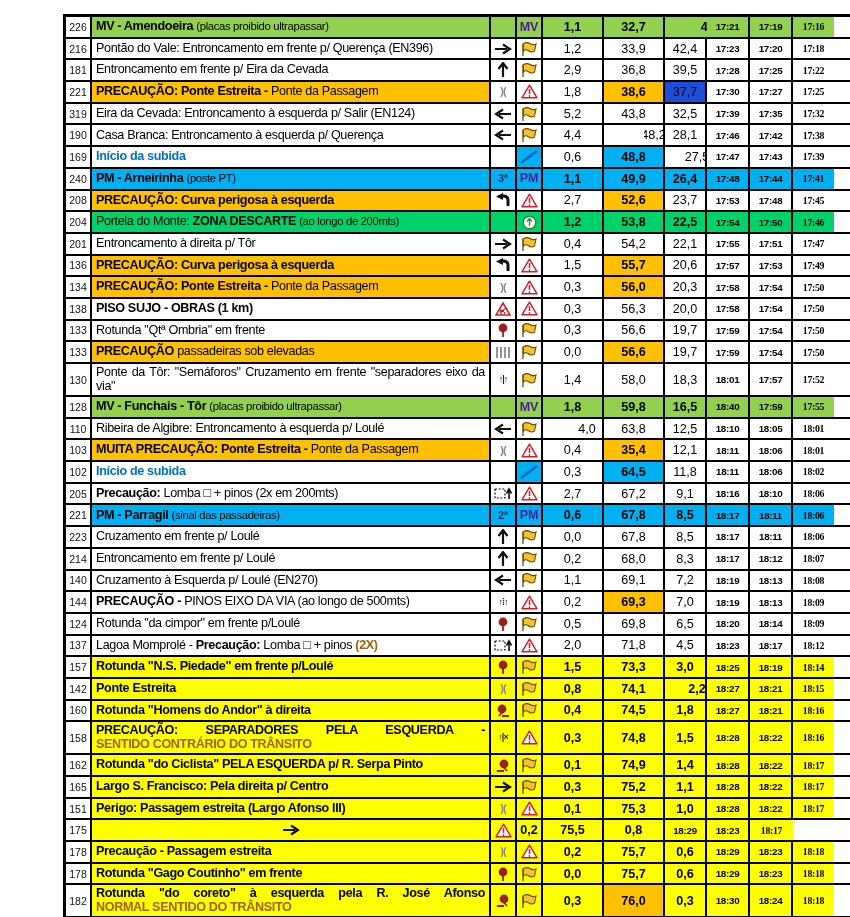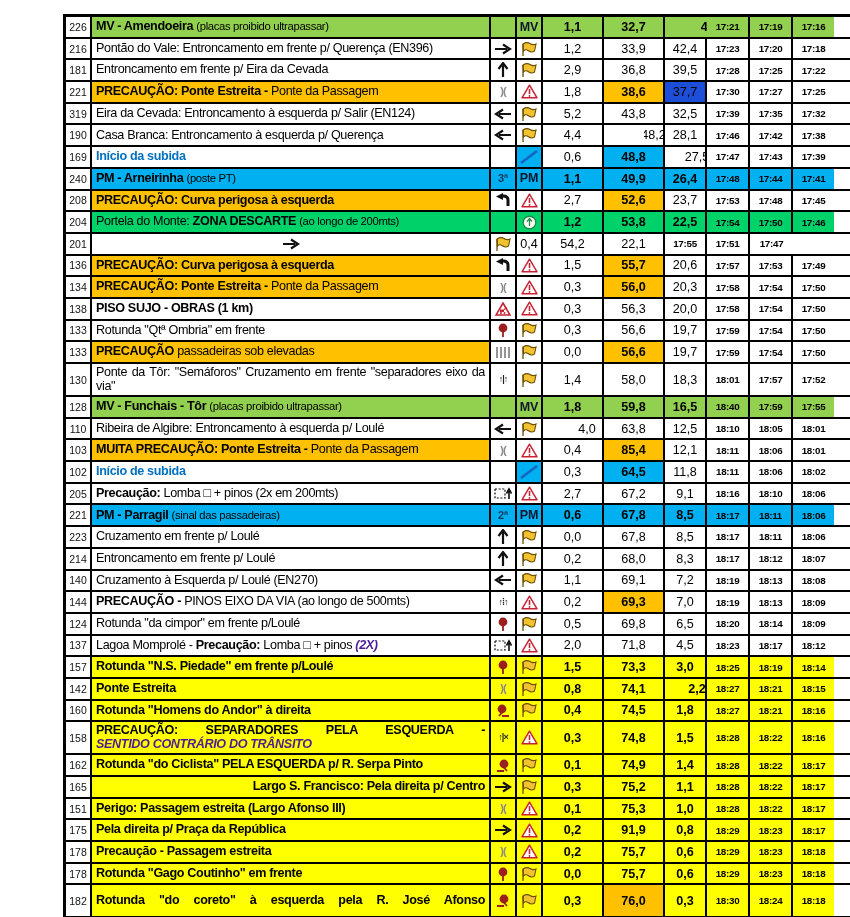--- a/index.html
+++ b/index.html
@@ -3,37 +3,37 @@
 <meta charset="utf-8">
 <style>
   html,body{margin:0;padding:0;background:#fff;}
   body{width:850px;height:917px;position:relative;font-family:"Liberation Sans","DejaVu Sans",sans-serif;}
   #roadbook{position:absolute;left:63px;top:14px;width:784px;border:3px solid #000;background:#fff;}
   .row{display:grid;grid-template-columns:26px 399px 26px 26px 61px 61px 42px 43px 43px 41px;border-bottom:2px solid #000;}
   .row:last-child{border-bottom:none;}
   .row{height:19.7px;}
   .row.tall{height:31px;}
   .cell{border-right:2px solid #000;display:flex;align-items:center;justify-content:center;overflow:hidden;box-sizing:border-box;}
-  .cell:last-child{border-right:none;}
+  .cell:last-child{border-right:none;font-family:Liberation Serif, serif;}
   .no{font-size:10.5px;color:#111;background:#fff;}
   .desc{display:flex;flex-direction:column;justify-content:center;align-items:stretch;padding:0 4px;font-size:12.6px;letter-spacing:-0.35px;line-height:13.5px;white-space:nowrap;}
   .tall .desc{white-space:normal;}
   .desc .ln{text-align:left;}
   .desc .ln.just{text-align:justify;text-align-last:justify;white-space:normal;}
   .sb{font-weight:700;}
   .sp{font-size:11.3px;}
-  .sr{font-weight:700;color:#4c1d95;font-style:italic;}
+  .sr{font-weight:700;color:#a16207;}
   .sblue{font-weight:700;color:#0070c0;}
   .num{font-size:12.6px;}
   .num.b{font-weight:700;}
   .tm{font-size:9.8px;font-weight:700;letter-spacing:-0.3px;}
   .icn{font-size:13px;line-height:1;}
   svg{display:block;}
   .grade{font-size:11px;font-weight:700;color:#17365d;}
-  .mvtxt,.pmtxt{font-size:12.5px;font-weight:700;color:#0f172a;}
+  .mvtxt,.pmtxt{font-size:12.5px;font-weight:700;color:#4c1d95;}
   .glyph-grey{color:#8a8a8a;font-size:11px;font-weight:700;letter-spacing:-1px;}
   .tinyarrows{color:#222;font-size:9px;font-weight:700;letter-spacing:-1px;}
 </style>
 </head>
 <body>
 
 <div id="roadbook">
     <div class="row">
       <div class="cell no">226</div>
       <div class="cell desc" style="background: rgb(146, 208, 80);">
@@ -239,20 +239,23 @@
       </div>
       <div class="cell num b" style="background: rgb(0, 210, 106);">1,2</div>
       <div class="cell num b" style="background: rgb(0, 210, 106);">53,8</div>
       <div class="cell num b" style="background: rgb(0, 210, 106);">22,5</div>
       <div class="cell tm" style="background: rgb(0, 210, 106);">17:54</div>
       <div class="cell tm" style="background: rgb(0, 210, 106);">17:50</div>
       <div class="cell tm" style="background: rgb(0, 210, 106);">17:46</div>
     </div>
     <div class="row">
       <div class="cell no">201</div>
+      <div class="cell desc" style="background: rgb(255, 255, 255);">
+        <div class="ln"><span class="">Entroncamento à direita p/ Tôr</span></div>
+      </div>
       <div class="cell icn" style="background: rgb(255, 255, 255);">
         <svg width="18" height="12" viewBox="0 0 18 12">
           <path d="M1 6h12M9 1.5 16 6 9 10.5" stroke="#111" stroke-width="2.2" fill="none"></path>
         </svg>
       </div>
       <div class="cell icn" style="background: rgb(255, 255, 255);">
         <svg width="17" height="14" viewBox="0 0 17 14">
           <path d="M2 2q4-2.5 7-.5t6 .5l-1.5 7q-3 2-6-.2T2.5 9z" fill="#f2c230" stroke="#6b4e00" stroke-width="1.1"></path>
           <path d="M2 2v12" stroke="#6b4e00" stroke-width="1.3"></path>
         </svg>
@@ -457,21 +460,21 @@
         <span class="glyph-grey">)(</span>
       </div>
       <div class="cell icn" style="background: rgb(255, 255, 255);">
         <svg width="17" height="15" viewBox="0 0 17 15">
           <path d="M8.5 1.2 16 13.8H1z" fill="#fff" stroke="#c82333" stroke-width="1.5" stroke-linejoin="round"></path>
           <path d="M8.5 5v5" stroke="#c82333" stroke-width="1.6"></path>
           <circle cx="8.5" cy="12" r=".9" fill="#c82333"></circle>
         </svg>
       </div>
       <div class="cell num" style="background: rgb(255, 255, 255);">0,4</div>
-      <div class="cell num b" style="background: rgb(255, 192, 0);">85,4</div>
+      <div class="cell num b" style="background: rgb(255, 192, 0);">35,4</div>
       <div class="cell num" style="background: rgb(255, 255, 255);">12,1</div>
       <div class="cell tm" style="background: rgb(255, 255, 255);">18:11</div>
       <div class="cell tm" style="background: rgb(255, 255, 255);">18:06</div>
       <div class="cell tm" style="background: rgb(255, 255, 255);">18:01</div>
     </div>
     <div class="row">
       <div class="cell no">102</div>
       <div class="cell desc" style="background: rgb(255, 255, 255);">
         <div class="ln"><span class="sblue">Início de subida</span></div>
       </div>
@@ -782,21 +785,21 @@
       </div>
       <div class="cell num b" style="background: rgb(255, 255, 0);">0,1</div>
       <div class="cell num b" style="background: rgb(255, 255, 0);">74,9</div>
       <div class="cell num b" style="background: rgb(255, 255, 0);">1,4</div>
       <div class="cell tm" style="background: rgb(255, 255, 0);">18:28</div>
       <div class="cell tm" style="background: rgb(255, 255, 0);">18:22</div>
       <div class="cell tm" style="background: rgb(255, 255, 0);">18:17</div>
     </div>
     <div class="row">
       <div class="cell no">165</div>
-      <div class="cell desc" style="background: rgb(255, 255, 0); align-items: flex-end;">
+      <div class="cell desc" style="background: rgb(255, 255, 0);">
         <div class="ln"><span class="sb">Largo S. Francisco: Pela direita p/ Centro</span></div>
       </div>
       <div class="cell icn" style="background: rgb(255, 255, 0);">
         <svg width="18" height="12" viewBox="0 0 18 12">
           <path d="M1 6h12M9 1.5 16 6 9 10.5" stroke="#111" stroke-width="2.2" fill="none"></path>
         </svg>
       </div>
       <div class="cell icn" style="background: rgb(255, 255, 0);">
         <svg width="17" height="14" viewBox="0 0 17 14">
           <path d="M2 2q4-2.5 7-.5t6 .5l-1.5 7q-3 2-6-.2T2.5 9z" fill="#f2c230" stroke="#6b4e00" stroke-width="1.1"></path>
@@ -827,37 +830,34 @@
       </div>
       <div class="cell num b" style="background: rgb(255, 255, 0);">0,1</div>
       <div class="cell num b" style="background: rgb(255, 255, 0);">75,3</div>
       <div class="cell num b" style="background: rgb(255, 255, 0);">1,0</div>
       <div class="cell tm" style="background: rgb(255, 255, 0);">18:28</div>
       <div class="cell tm" style="background: rgb(255, 255, 0);">18:22</div>
       <div class="cell tm" style="background: rgb(255, 255, 0);">18:17</div>
     </div>
     <div class="row">
       <div class="cell no">175</div>
-      <div class="cell desc" style="background: rgb(255, 255, 0);">
-        <div class="ln"><span class="sb">Pela direita p/ Praça da República</span></div>
-      </div>
       <div class="cell icn" style="background: rgb(255, 255, 0);">
         <svg width="18" height="12" viewBox="0 0 18 12">
           <path d="M1 6h12M9 1.5 16 6 9 10.5" stroke="#111" stroke-width="2.2" fill="none"></path>
         </svg>
       </div>
       <div class="cell icn" style="background: rgb(255, 255, 0);">
         <svg width="17" height="15" viewBox="0 0 17 15">
           <path d="M8.5 1.2 16 13.8H1z" fill="#fff" stroke="#c82333" stroke-width="1.5" stroke-linejoin="round"></path>
           <path d="M8.5 5v5" stroke="#c82333" stroke-width="1.6"></path>
           <circle cx="8.5" cy="12" r=".9" fill="#c82333"></circle>
         </svg>
       </div>
       <div class="cell num b" style="background: rgb(255, 255, 0);">0,2</div>
-      <div class="cell num b" style="background: rgb(255, 255, 0);">91,9</div>
+      <div class="cell num b" style="background: rgb(255, 255, 0);">75,5</div>
       <div class="cell num b" style="background: rgb(255, 255, 0);">0,8</div>
       <div class="cell tm" style="background: rgb(255, 255, 0);">18:29</div>
       <div class="cell tm" style="background: rgb(255, 255, 0);">18:23</div>
       <div class="cell tm" style="background: rgb(255, 255, 0);">18:17</div>
     </div>
     <div class="row">
       <div class="cell no">178</div>
       <div class="cell desc" style="background: rgb(255, 255, 0);">
         <div class="ln"><span class="sb">Precaução - Passagem estreita</span></div>
       </div>
@@ -899,20 +899,21 @@
       <div class="cell num b" style="background: rgb(255, 255, 0);">75,7</div>
       <div class="cell num b" style="background: rgb(255, 255, 0);">0,6</div>
       <div class="cell tm" style="background: rgb(255, 255, 0);">18:29</div>
       <div class="cell tm" style="background: rgb(255, 255, 0);">18:23</div>
       <div class="cell tm" style="background: rgb(255, 255, 0);">18:18</div>
     </div>
     <div class="row tall">
       <div class="cell no">182</div>
       <div class="cell desc" style="background: rgb(255, 255, 0);">
         <div class="ln just"><span class="sb">Rotunda "do coreto" à esquerda pela R. José Afonso</span></div>
+        <div class="ln"><span class="sr">NORMAL SENTIDO DO TRÂNSITO</span></div>
       </div>
       <div class="cell icn" style="background: rgb(255, 255, 0);">
         <svg width="16" height="15" viewBox="0 0 16 15">
           <circle cx="9" cy="6" r="4.4" fill="#9c1f1f"></circle>
           <path d="M12 13 9 9.5M9 13H2" stroke="#9c1f1f" stroke-width="1.8" fill="none"></path>
         </svg>
       </div>
       <div class="cell icn" style="background: rgb(255, 255, 0);">
         <svg width="17" height="14" viewBox="0 0 17 14">
           <path d="M2 2q4-2.5 7-.5t6 .5l-1.5 7q-3 2-6-.2T2.5 9z" fill="#f2c230" stroke="#6b4e00" stroke-width="1.1"></path>

